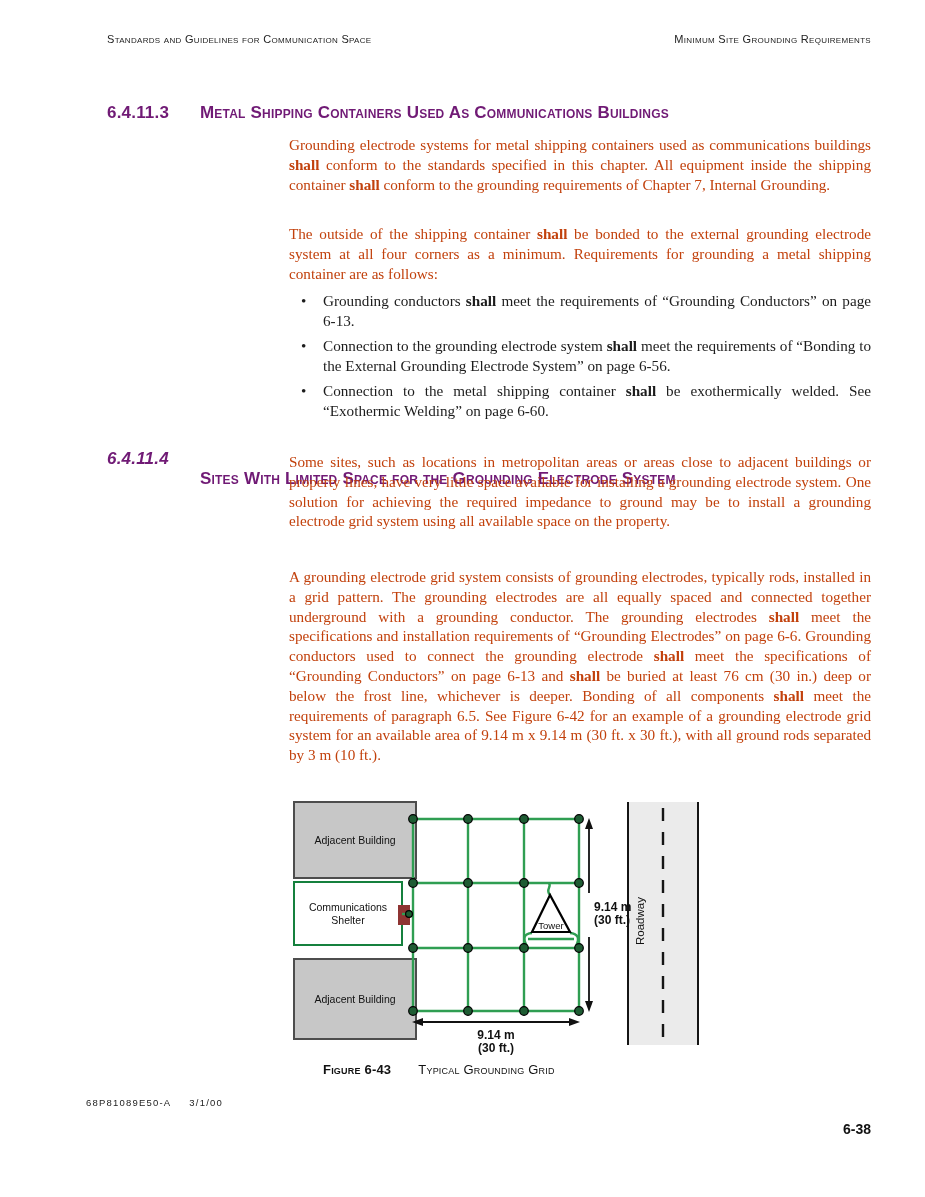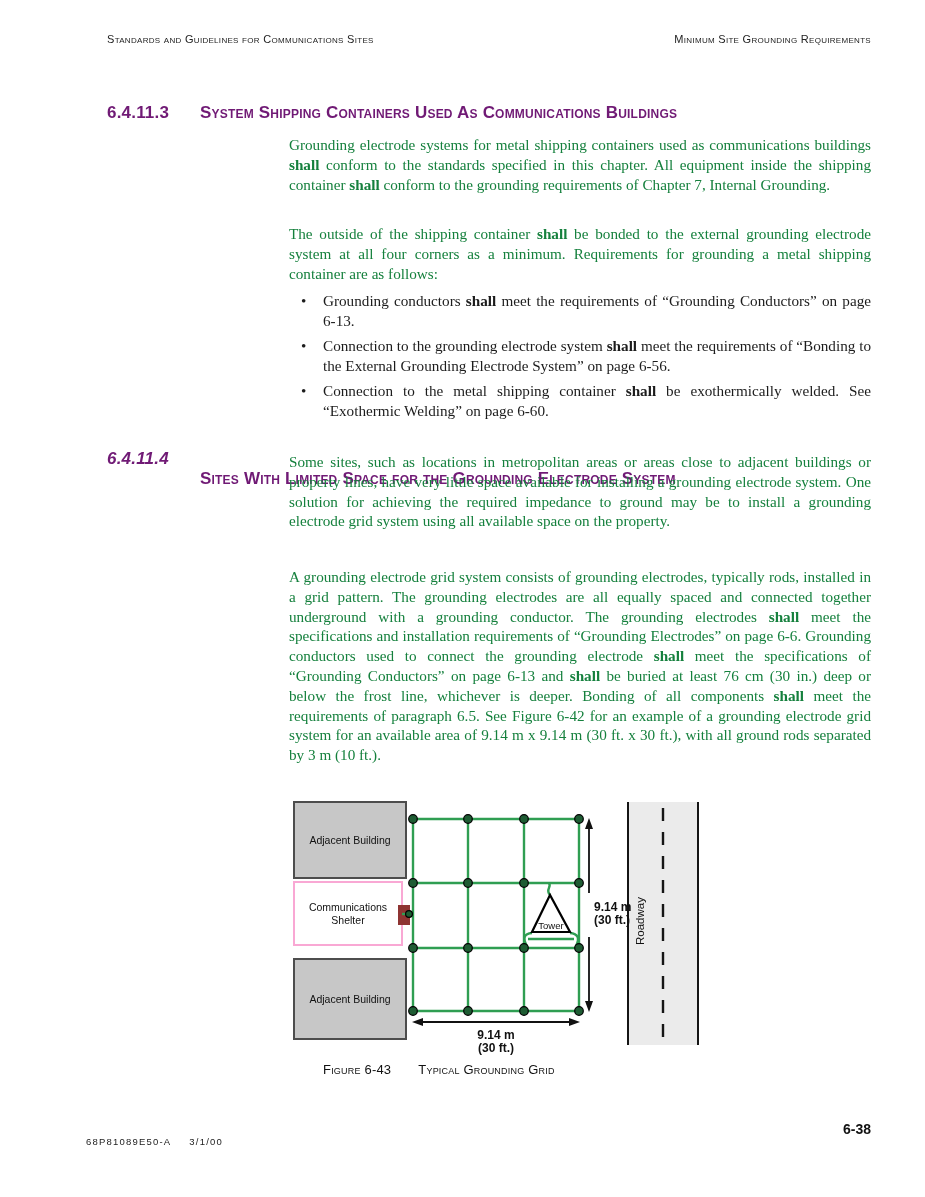--- a/index.html
+++ b/index.html
@@ -16,38 +16,38 @@
   }
   
   .sec-num,.sec-title{
     font-family:"Liberation Sans",sans-serif;font-weight:bold;
     font-variant:small-caps;font-size:17px;letter-spacing:.2px;color:#701a75;
     white-space:nowrap;
   }
   
   .body-par{
     left:289px;width:582px;font-size:15.2px;line-height:19.8px;
-    text-align:justify;color:#15803d;
+    text-align:justify;color:#c2410c;
   }
   .body-par b{font-weight:bold;}
   .bullet-row{left:289px;width:582px;display:flex;}
   .bullet-marker{width:34px;box-sizing:border-box;padding-left:12px;
     font-size:15.2px;line-height:19.8px;}
   .bullet-text{flex:1;font-size:15.2px;line-height:19.8px;text-align:justify;}
   .bullet-text b{font-weight:bold;}
   
   .figure-wrap{left:290px;top:798px;width:415px;height:262px;}
   .bldg{
-    left:3px;width:114px;background:#c7c7c7;border:2px solid #4d4d4d;
+    left:3px;width:124px;background:#c7c7c7;border:2px solid #4d4d4d;
     box-sizing:border-box;display:flex;align-items:center;justify-content:center;
     font-family:"Liberation Sans",sans-serif;font-size:10.5px;color:#111;
     text-align:center;
   }
   .shelter{
-    left:3px;top:83px;width:110px;height:65px;background:#ffffff;border:2px solid #f9a8d4;
+    left:3px;top:83px;width:110px;height:65px;background:#ffffff;border:2px solid #15803d;
     box-sizing:border-box;display:flex;align-items:center;justify-content:center;
     font-family:"Liberation Sans",sans-serif;font-size:10.5px;color:#111;
     text-align:center;padding:0 14px;line-height:13px;
   }
   .bond-bar{left:108px;top:107px;width:12px;height:20px;background:#8e3432;}
   .roadway{
     left:337px;top:4px;width:72px;height:243px;background:#ebebeb;
     border-left:2px solid #151515;border-right:2px solid #151515;box-sizing:border-box;
   }
   .roadway-label{
@@ -56,41 +56,41 @@
     transform:rotate(-90deg);transform-origin:center;
   }
   .dim-label{
     font-family:"Liberation Sans",sans-serif;font-size:12px;font-weight:bold;
     line-height:12.5px;color:#111;
   }
   .fig-svg{left:0;top:0;pointer-events:none;}
   
   .caption{left:290px;top:1062px;font-family:"Liberation Sans",sans-serif;
     font-variant:small-caps;font-size:13px;color:#111;}
-  .caption .cap-label{font-weight:normal;letter-spacing:.2px;padding-left:33px;}
+  .caption .cap-label{font-weight:bold;letter-spacing:.2px;padding-left:33px;}
   .caption .cap-text{margin-left:27px;letter-spacing:.2px;}
   
-  .footer-left{left:86px;top:1136px;font-family:"Liberation Sans",sans-serif;
+  .footer-left{left:86px;top:1097px;font-family:"Liberation Sans",sans-serif;
     font-size:9.5px;letter-spacing:1.2px;color:#222;}
   .footer-left .f-date{margin-left:18px;}
   .footer-page{right:54px;top:1121px;font-family:"Liberation Sans",sans-serif;
     font-size:14px;font-weight:bold;color:#111;}
 </style>
 </head>
 <body>
 
 <div>
 
   <div class="abs running-head">
-    <span>Standards and Guidelines for Communications Sites</span>
+    <span>Standards and Guidelines for Communication Space</span>
     <span>Minimum Site Grounding Requirements</span>
   </div>
 
   <span class="abs sec-num" style="left:107px;top:103px;">6.4.11.3</span>
-  <span class="abs sec-title" style="left:200px;top:103px;">System Shipping Containers Used As Communications Buildings</span>
+  <span class="abs sec-title" style="left:200px;top:103px;">Metal Shipping Containers Used As Communications Buildings</span>
 
   <div class="abs body-par" style="top:135px;">Grounding electrode systems for metal shipping containers used as communications buildings <b>shall</b> conform to the standards specified in this chapter. All equipment inside the shipping container <b>shall</b> conform to the grounding requirements of Chapter 7, Internal Grounding.</div>
   <div class="abs body-par" style="top:224px;">The outside of the shipping container <b>shall</b> be bonded to the external grounding electrode system at all four corners as a minimum. Requirements for grounding a metal shipping container are as follows:</div>
 
   <div class="abs bullet-row" style="top:291px;">
     <span class="bullet-marker">•</span>
     <span class="bullet-text">Grounding conductors <b>shall</b> meet the requirements of “Grounding Conductors” on page 6-13.</span>
   </div>
   <div class="abs bullet-row" style="top:336px;">
     <span class="bullet-marker">•</span>

